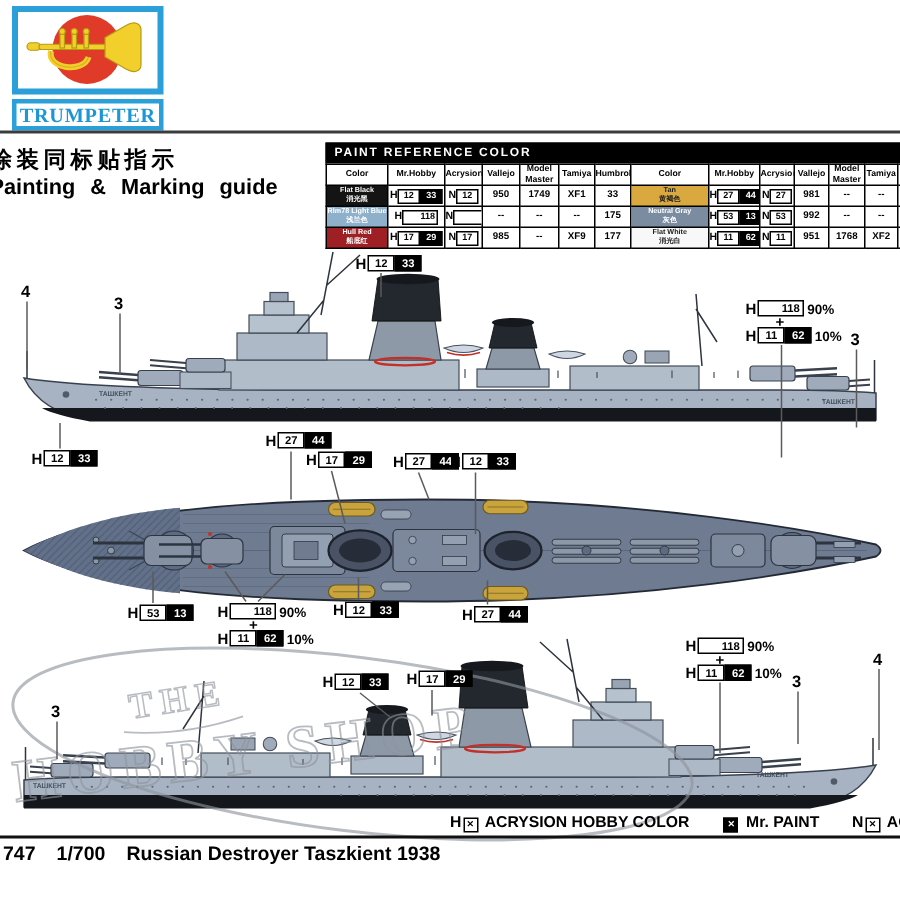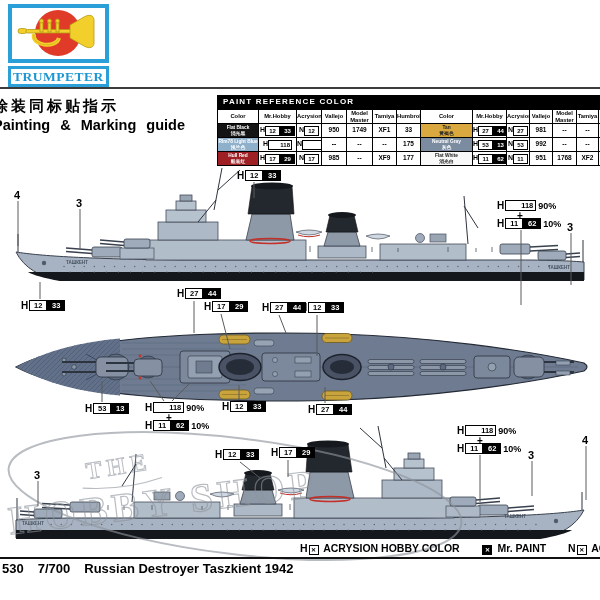--- a/index.html
+++ b/index.html
@@ -399,14 +399,14 @@
   <span class="lg-box dark"></span>
   <span>Mr. PAINT</span>
   <span class="gap"></span>
   <span>N</span><span class="lg-box"></span>
   <span>ACRYSION COLOR</span>
 </div>
 
 <div class="bottom-rule"></div>
 
 <div class="kit-title">
-  <span>530</span><span>7/700</span><span>Russian Destroyer Taszkient 1942</span>
+  <span>747</span><span>1/700</span><span>Russian Destroyer Taszkient 1938</span>
 </div>
 
 </body></html>

